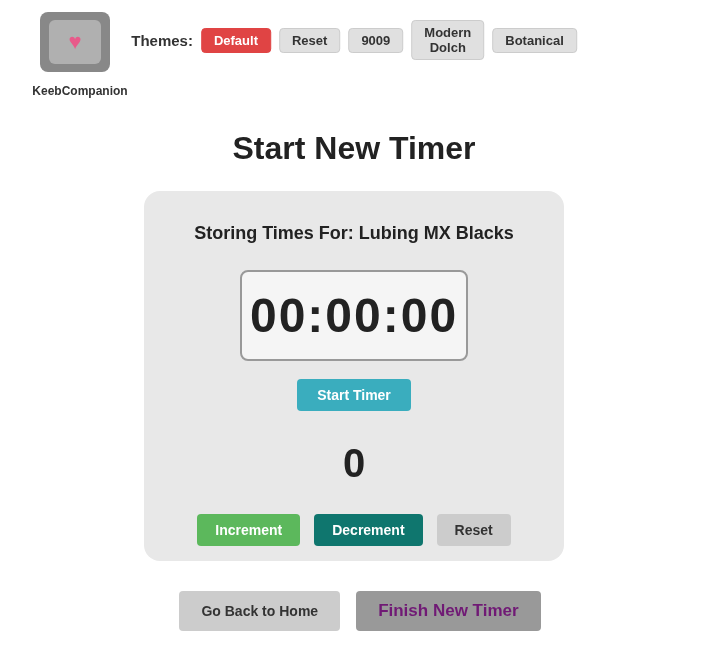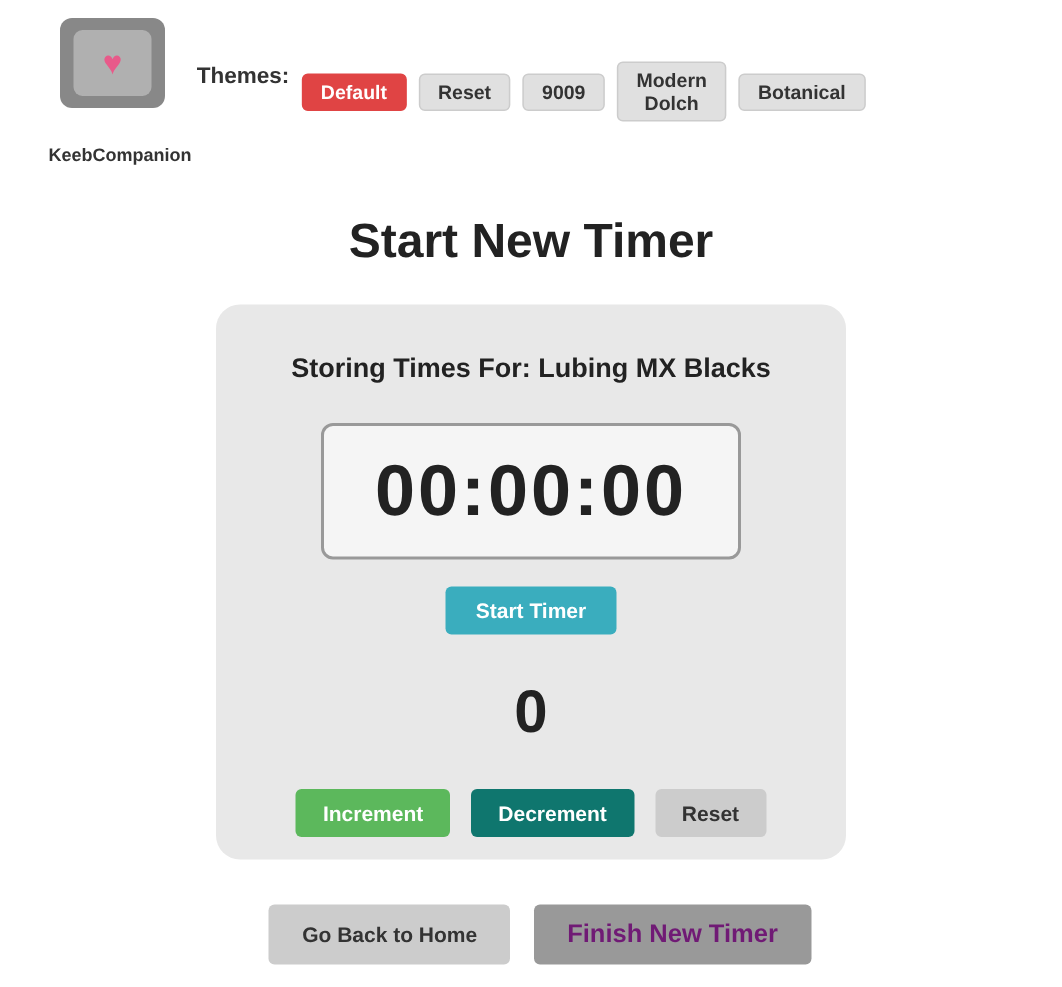--- a/index.html
+++ b/index.html
@@ -61,21 +61,21 @@
     .heart-icon {
       color: #e85a8a;
       font-size: 22px;
       line-height: 1;
     }
 
     .logo-label {
       font-size: 12px;
       font-weight: bold;
       color: #333;
-      margin-top: 14px;
+      margin-top: 2px;
     }
 
     .themes-area {
       display: flex;
       align-items: center;
       gap: 8px;
       position: absolute;
       left: 50%;
       transform: translateX(-50%);
       top: 20px;
@@ -89,21 +89,20 @@
 
     .theme-btn {
       padding: 4px 12px;
       border-radius: 4px;
       font-size: 13px;
       font-weight: bold;
       cursor: pointer;
       border: 1px solid #ccc;
       background: #e0e0e0;
       color: #333;
-      margin-top: 21px;
     }
 
     .theme-btn.active {
       background: #e04444;
       color: #fff;
       border-color: #e04444;
     }
 
     
     .main-content {
@@ -133,21 +132,21 @@
     .storing-times-label {
       font-size: 18px;
       font-weight: bold;
       color: #222;
       text-align: center;
       margin-bottom: 24px;
       line-height: 1.4;
     }
 
     .timer-display {
-      width: 280px;
+      width: 228px;
       border: 2px solid #999;
       border-radius: 8px;
       background: #f5f5f5;
       display: flex;
       align-items: center;
       justify-content: center;
       padding: 16px 20px;
       margin-bottom: 18px;
     }
 

